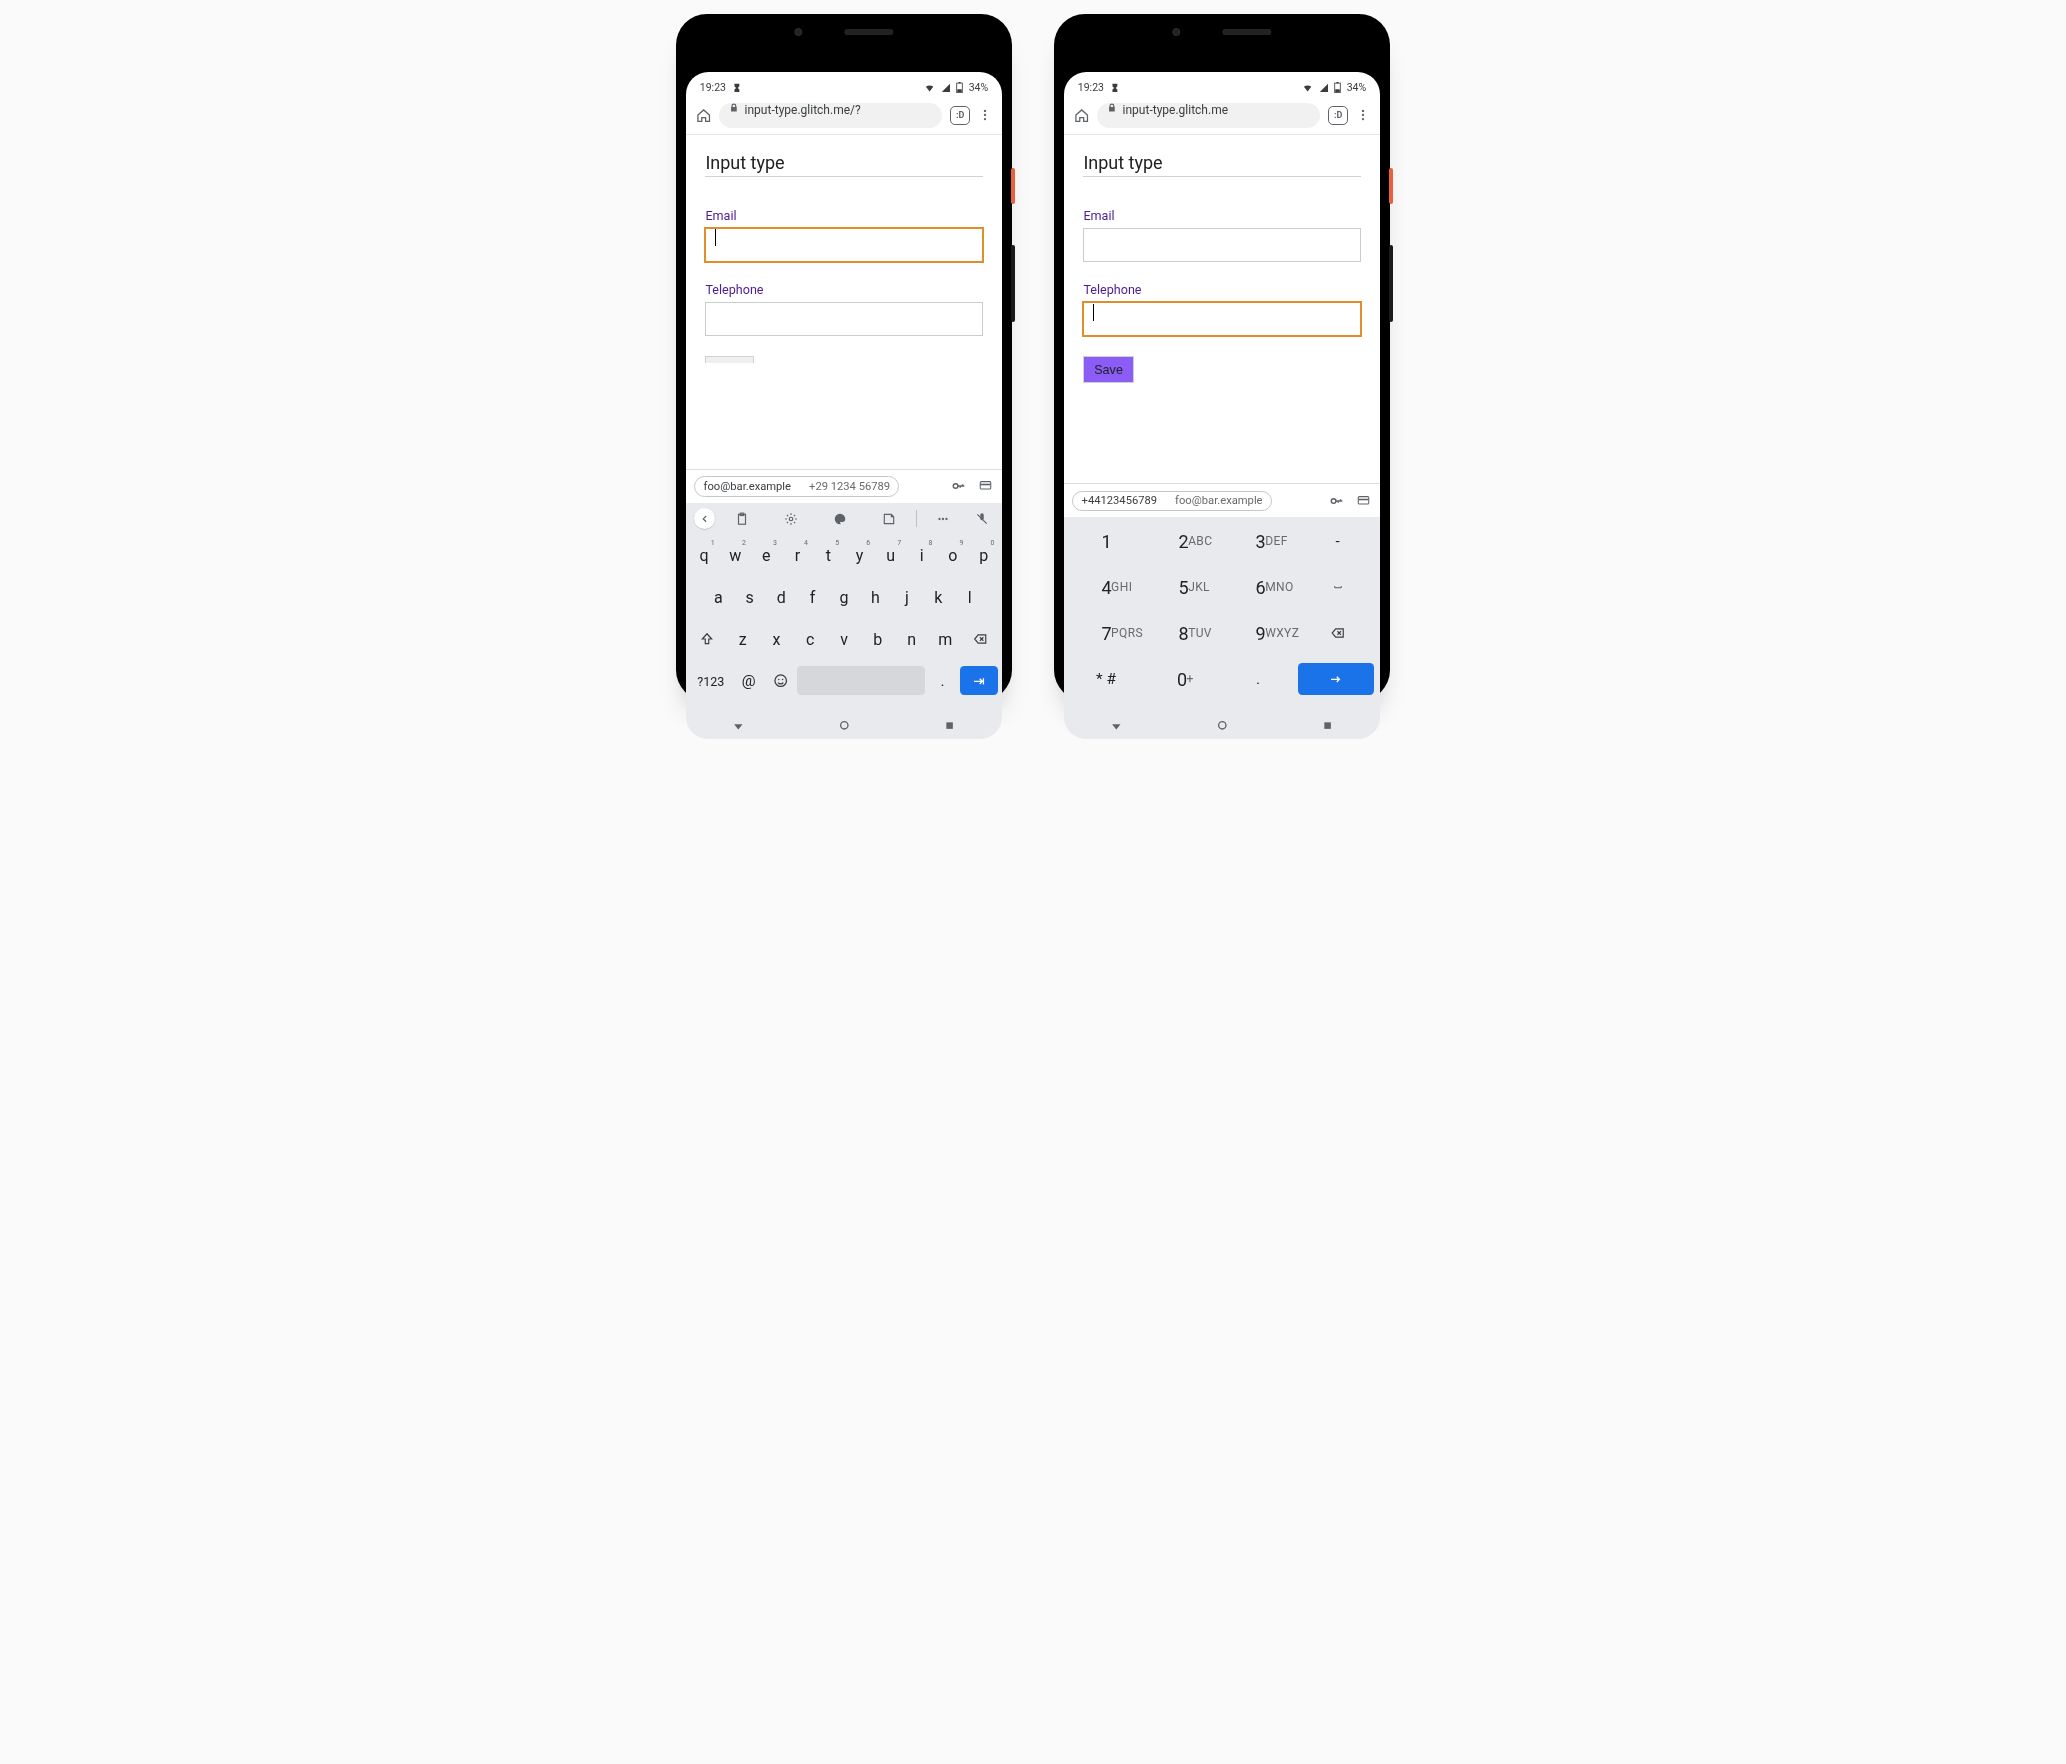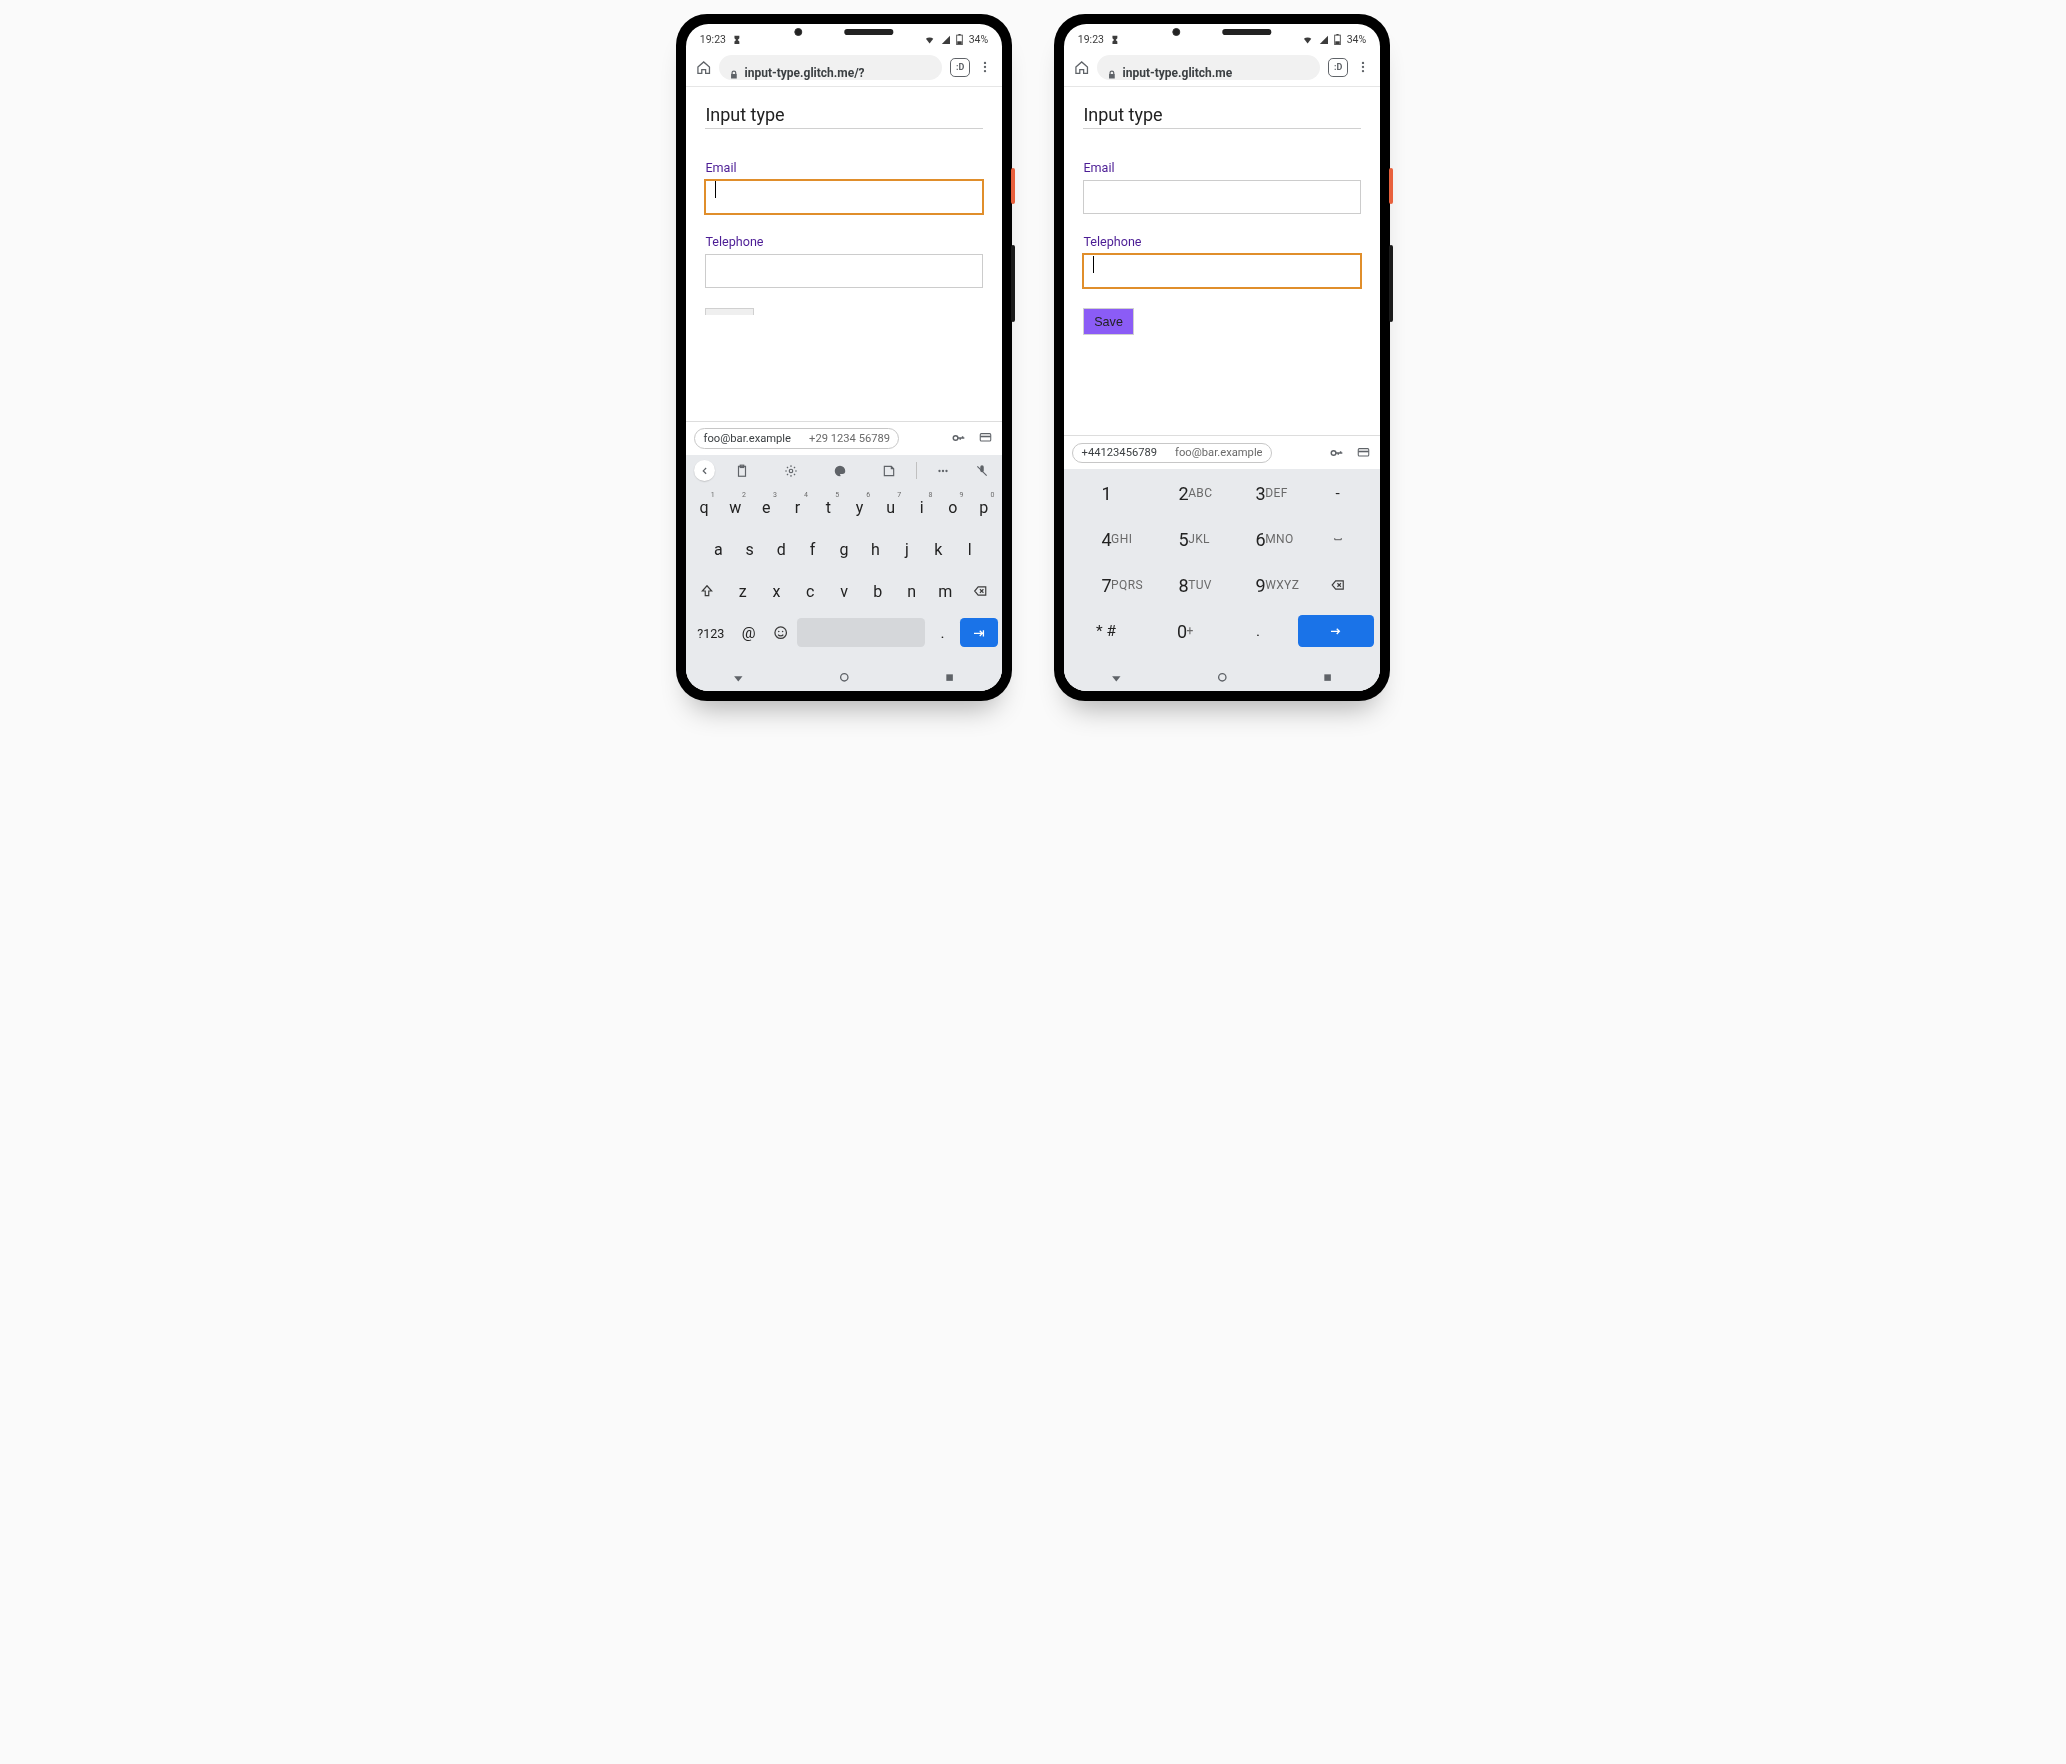--- a/index.html
+++ b/index.html
@@ -50,20 +50,21 @@
   .cam { width: 8.4px; height: 8.4px; border-radius: 50%; background: #222; border: 1.4px solid #333; }
   .speaker { width: 49px; height: 5.6px; border-radius: 2.8px; background: #222; }
   .screen {
     width: 100%;
     height: 100%;
     background: #fff;
     border-radius: 22.4px;
     overflow: hidden;
     display: flex;
     flex-direction: column;
+    margin-top: 48px;
   }
   .statusbar {
     height: 25px;
     padding: 7px 14px 0;
     display: flex;
     justify-content: space-between;
     align-items: center;
     font-size: 10.5px;
     color: #3c3c3c;
   }
@@ -76,28 +77,27 @@
     padding: 0 9.8px;
     gap: 8.4px;
     border-bottom: 0.7px solid #e6e6e6;
   }
   .url-pill {
     flex: 1;
     height: 25px;
     background: #f1f1f1;
     border-radius: 12.6px;
     display: flex;
-    align-items: flex-end;
+    align-items: flex-start;
     padding: 0 9.8px;
     gap: 5.6px;
     font-size: 12px;
     color: #3c4043;
     overflow: hidden;
     white-space: nowrap;
-    font-weight: bold;
   }
   .tab-chip {
     width: 19.6px;
     height: 19.6px;
     border: 1.4px solid #5f6368;
     border-radius: 4.9px;
     font-size: 9px;
     font-weight: 700;
     display: flex;
     align-items: center;

